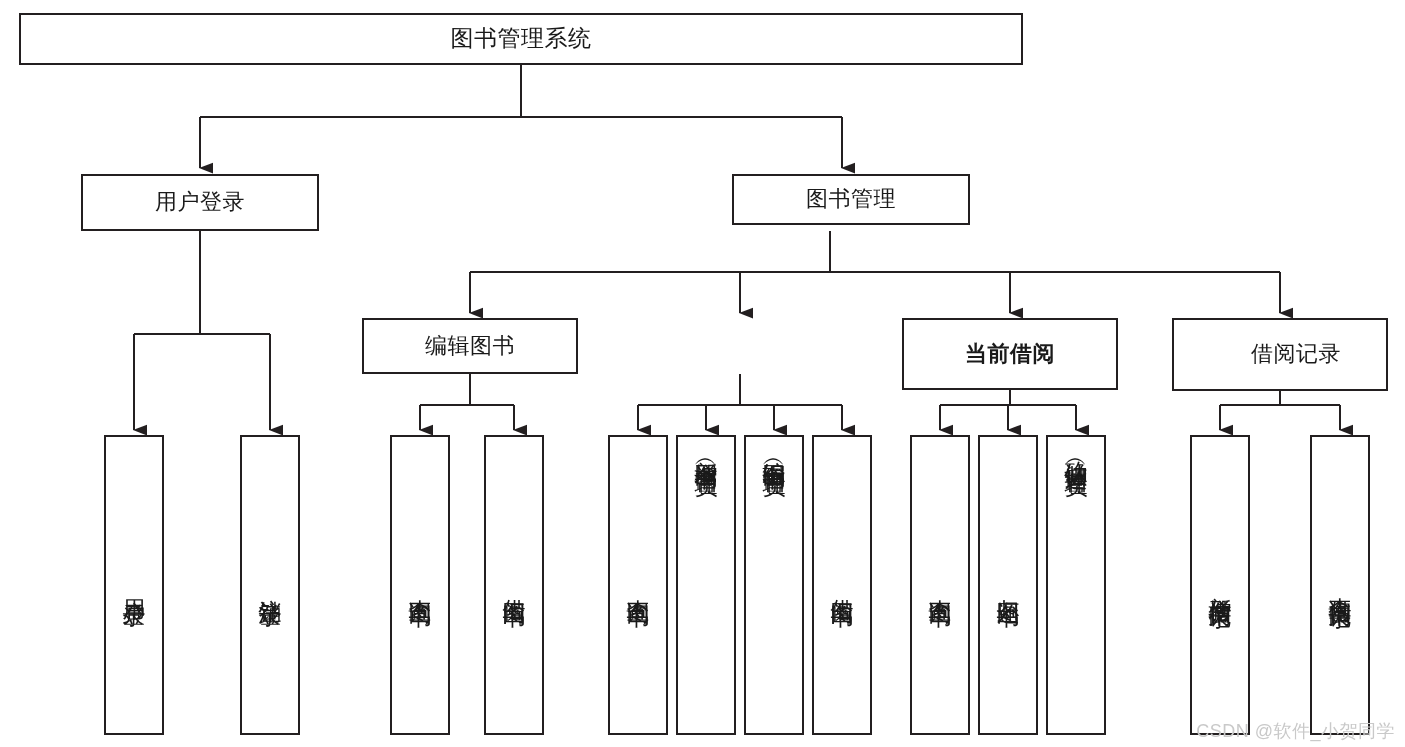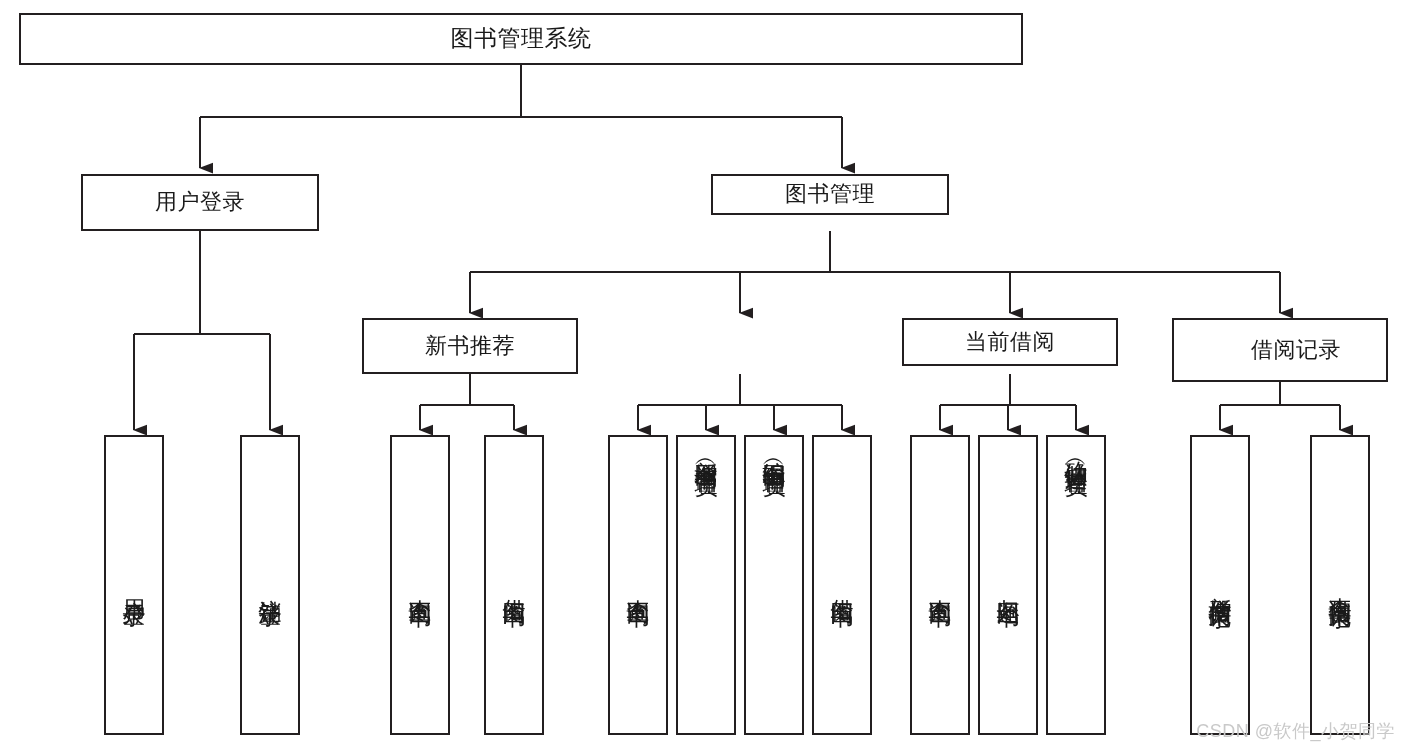--- a/index.html
+++ b/index.html
@@ -125,31 +125,31 @@
     </g>
   </svg>
 
   <div class="node root" style="left:19px; top:13px; width:1004px; height:52px;">
     <span class="label">图书管理系统</span>
   </div>
 
   <div class="node lvl2" style="left:81px; top:174px; width:238px; height:57px;">
     <span class="label">用户登录</span>
   </div>
-  <div class="node lvl2" style="left:711px; top:174px; width:238px; height:41px;">
+  <div class="node lvl2" style="left:732px; top:174px; width:238px; height:51px;">
     <span class="label">图书管理</span>
   </div>
 
   <div class="node lvl2" style="left:362px; top:318px; width:216px; height:56px;">
-    <span class="label">新书推荐</span>
+    <span class="label">编辑图书</span>
   </div>
-  <div class="node lvl2" style="left:902px; top:318px; width:216px; height:48px;">
+  <div class="node lvl2" style="left:902px; top:318px; width:216px; height:72px;font-weight:bold;">
     <span class="label">当前借阅</span>
   </div>
-  <div class="node lvl2" style="left:1172px; top:318px; width:216px; height:64px;padding-left:32px;">
+  <div class="node lvl2" style="left:1172px; top:318px; width:216px; height:73px;padding-left:32px;">
     <span class="label">借阅记录</span>
   </div>
 
   <div class="node leaf centered" style="left:104px; top:435px; width:60px; height:300px;">
     <span class="label">用户登录</span>
   </div>
   <div class="node leaf centered" style="left:240px; top:435px; width:60px; height:300px;">
     <span class="label">注销登录</span>
   </div>
 

